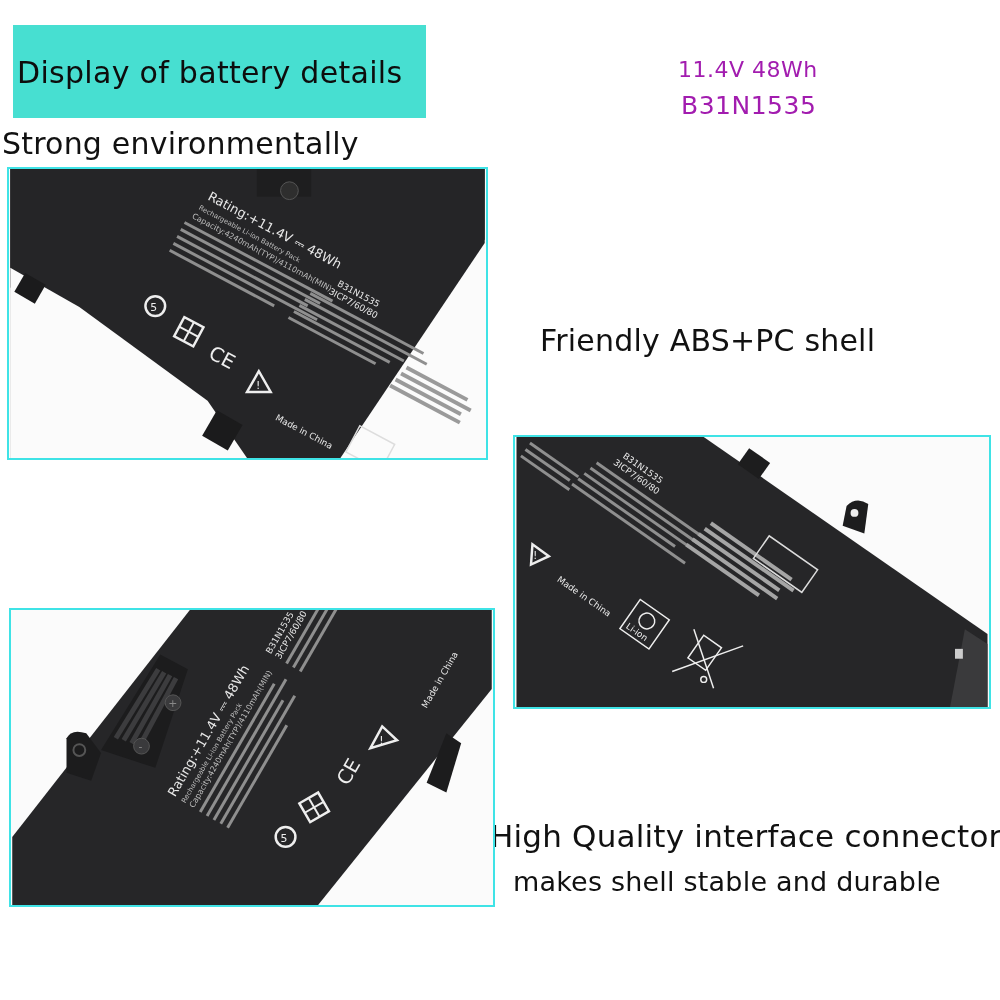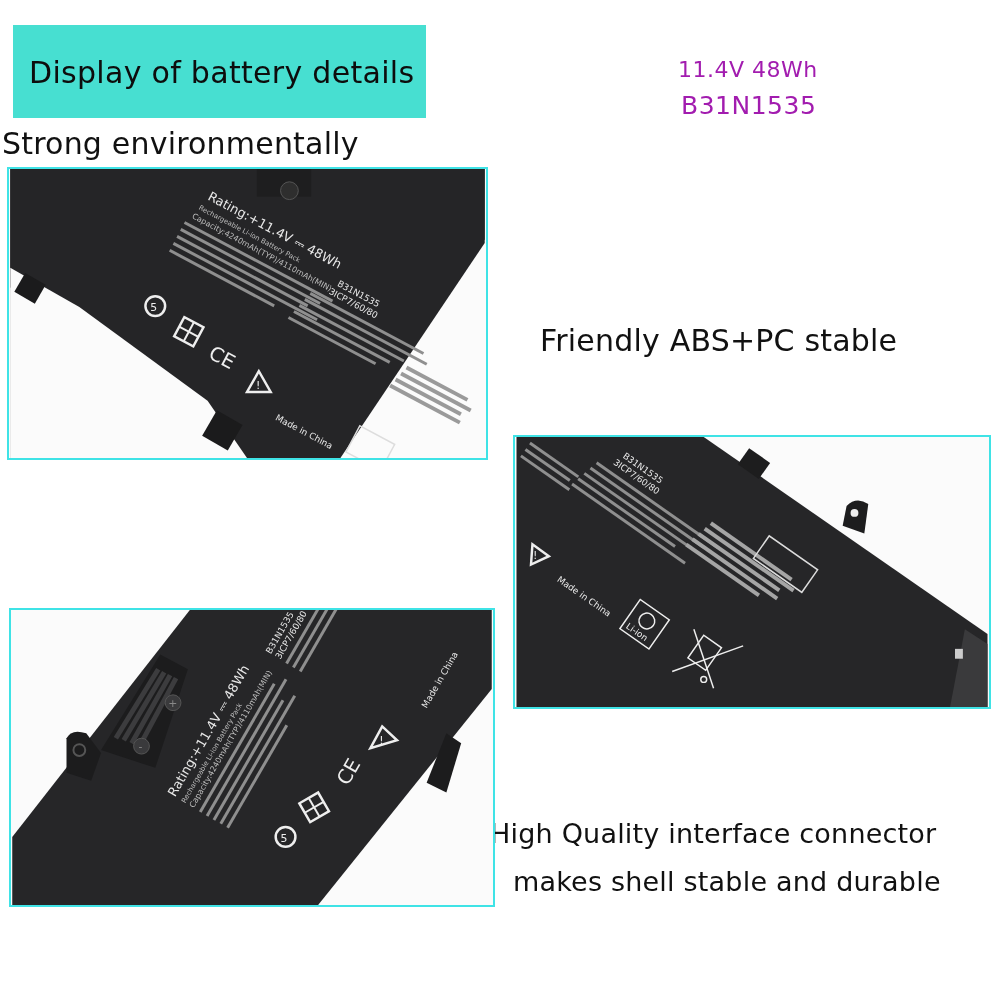--- a/index.html
+++ b/index.html
@@ -1,39 +1,39 @@
 <!DOCTYPE html>
 <html><head>
 <meta charset="utf-8">
 <style>
   html, body { margin:0; padding:0; }
   body { width:1000px; height:1000px; background:#ffffff; position:relative; overflow:hidden;
          font-family:"DejaVu Sans", "Liberation Sans", sans-serif; color:#111; }
   .abs { position:absolute; }
   .banner { left:13px; top:25px; width:413px; height:93px; background:#47dfd1; }
-  .banner-text { left:29px; top:55px; font-size:30px; letter-spacing:0.3px; color:#0d0d0d; white-space:nowrap; }
+  .banner-text { left:17px; top:55px; font-size:30px; letter-spacing:0.3px; color:#0d0d0d; white-space:nowrap; }
   .heading { font-size:30px; color:#111; white-space:nowrap; letter-spacing:0.2px; }
   .spec { font-size:22px; color:#a21caf; white-space:nowrap; letter-spacing:0.5px; }
   .panel { border:2px solid #3fe3e6; box-sizing:border-box; overflow:hidden; background:#fbfbfb; }
   .panel svg { display:block; width:100%; height:100%; }
   .label-text { fill:#e8e8e8; font-family:"DejaVu Sans", sans-serif; }
   .small-text { fill:#bdbdbd; font-family:"DejaVu Sans", sans-serif; }
 </style>
 </head>
 <body>
 
 <div class="abs banner"></div>
 <div class="abs banner-text">Display of battery details</div>
 
 <div class="abs spec" style="left:678px; top:57px;">11.4V 48Wh</div>
 <div class="abs spec" style="left:681px; top:91px; font-size:25px;">B31N1535</div>
 
 <div class="abs heading" style="left:2px; top:126px;">Strong environmentally</div>
-<div class="abs heading" style="left:540px; top:323px;">Friendly ABS+PC stable</div>
-<div class="abs heading" style="left:490px; top:818px; font-size:27px;">High Quality interface connector</div>
+<div class="abs heading" style="left:540px; top:323px;">Friendly ABS+PC shell</div>
+<div class="abs heading" style="left:490px; top:818px; font-size:31px;">High Quality interface connector</div>
 <div class="abs heading" style="left:513px; top:866px; font-size:27px;">makes shell stable and durable</div>
 
 <div class="abs panel" style="left:7px; top:167px; width:481px; height:293px;">
   <svg viewBox="0 0 481 293">
     <rect width="481" height="293" fill="#fbfbfb"></rect>
 
     <polygon points="0,0 481,0 481,72 415,40 260,300 0,300 0,110" fill="#2a2a2c"></polygon>
     <polygon points="0,0 481,0 481,75 330,300 0,300" fill="#252527"></polygon>
     <polygon points="481,80 481,293 340,293" fill="#fbfbfb"></polygon>
     <polygon points="0,116 0,293 150,293 0,120" fill="#fbfbfb"></polygon>

